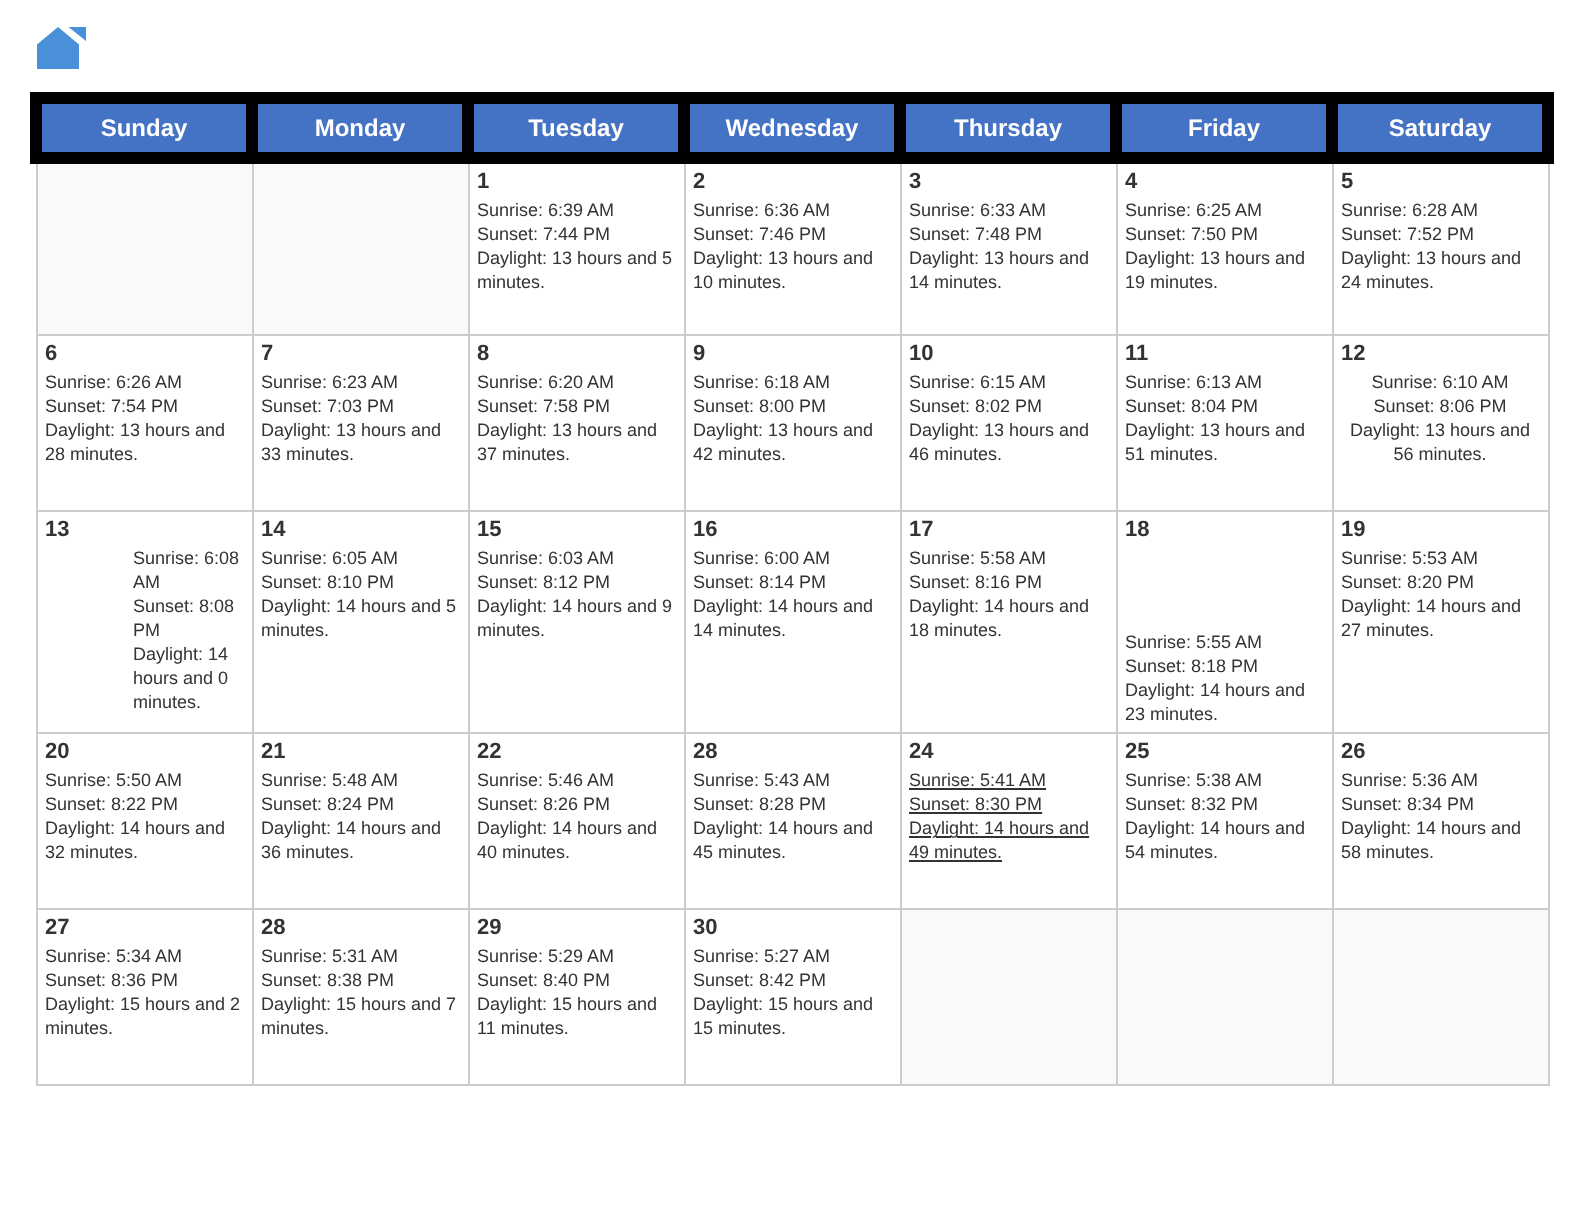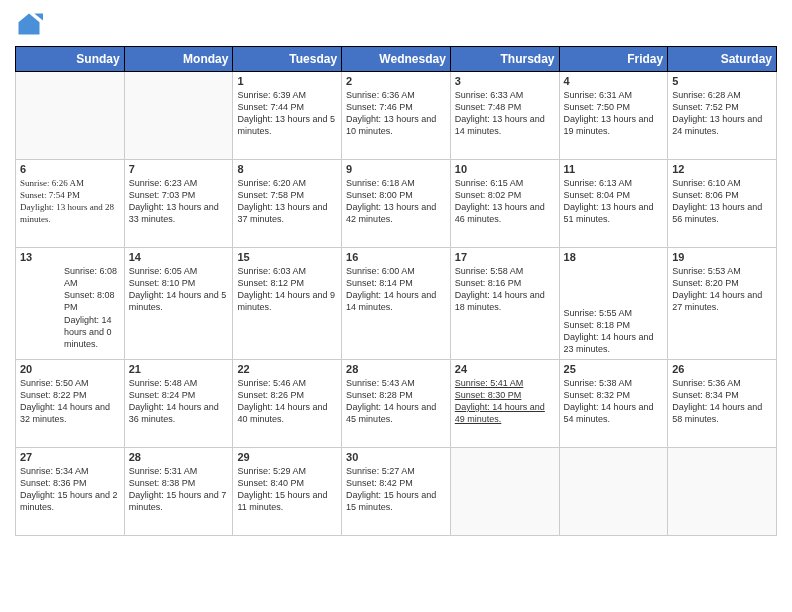--- a/index.html
+++ b/index.html
@@ -58,22 +58,22 @@
       width: 100%;
       border-collapse: collapse;
       table-layout: fixed;
     }
     thead tr th {
       background-color: #4472c4;
       color: #fff;
       font-size: 12px;
       font-weight: bold;
       padding: 5px 4px;
-      text-align: right;
-      border: 1px solid #000000;
+      text-align: center;
+      border: 6px solid #000000;
     }
     tbody tr td {
       border: 1px solid #ccc;
       vertical-align: top;
       padding: 3px 4px;
       width: calc(100% / 7);
       height: 88px;
       font-size: 9.5px;
       color: #333;
       background: #fff;
@@ -143,35 +143,35 @@
 Daylight: 13 hours and 10 minutes.</div>
           </td>
           <td>
             <span class="day-number">3</span>
             <div class="day-info" style="white-space: pre-line;">Sunrise: 6:33 AM
 Sunset: 7:48 PM
 Daylight: 13 hours and 14 minutes.</div>
           </td>
           <td>
             <span class="day-number">4</span>
-            <div class="day-info" style="white-space: pre-line;">Sunrise: 6:31 AM
+            <div class="day-info" style="white-space: pre-line;">Sunrise: 6:25 AM
 Sunset: 7:50 PM
 Daylight: 13 hours and 19 minutes.</div>
           </td>
           <td>
             <span class="day-number">5</span>
             <div class="day-info" style="white-space: pre-line;">Sunrise: 6:28 AM
 Sunset: 7:52 PM
 Daylight: 13 hours and 24 minutes.</div>
           </td>
         </tr>
         <tr>
           <td>
             <span class="day-number">6</span>
-            <div class="day-info" style="white-space: pre-line; font-family: Liberation Serif, serif;">Sunrise: 6:26 AM
+            <div class="day-info" style="white-space: pre-line;">Sunrise: 6:26 AM
 Sunset: 7:54 PM
 Daylight: 13 hours and 28 minutes.</div>
           </td>
           <td>
             <span class="day-number">7</span>
             <div class="day-info" style="white-space: pre-line;">Sunrise: 6:23 AM
 Sunset: 7:03 PM
 Daylight: 13 hours and 33 minutes.</div>
           </td>
           <td>
@@ -193,21 +193,21 @@
 Daylight: 13 hours and 46 minutes.</div>
           </td>
           <td>
             <span class="day-number">11</span>
             <div class="day-info" style="white-space: pre-line;">Sunrise: 6:13 AM
 Sunset: 8:04 PM
 Daylight: 13 hours and 51 minutes.</div>
           </td>
           <td>
             <span class="day-number">12</span>
-            <div class="day-info" style="white-space: pre-line;">Sunrise: 6:10 AM
+            <div class="day-info" style="white-space: pre-line; text-align: center;">Sunrise: 6:10 AM
 Sunset: 8:06 PM
 Daylight: 13 hours and 56 minutes.</div>
           </td>
         </tr>
         <tr>
           <td>
             <span class="day-number">13</span>
             <div class="day-info" style="white-space: pre-line; margin-left: 44px;">Sunrise: 6:08 AM
 Sunset: 8:08 PM
 Daylight: 14 hours and 0 minutes.</div>

